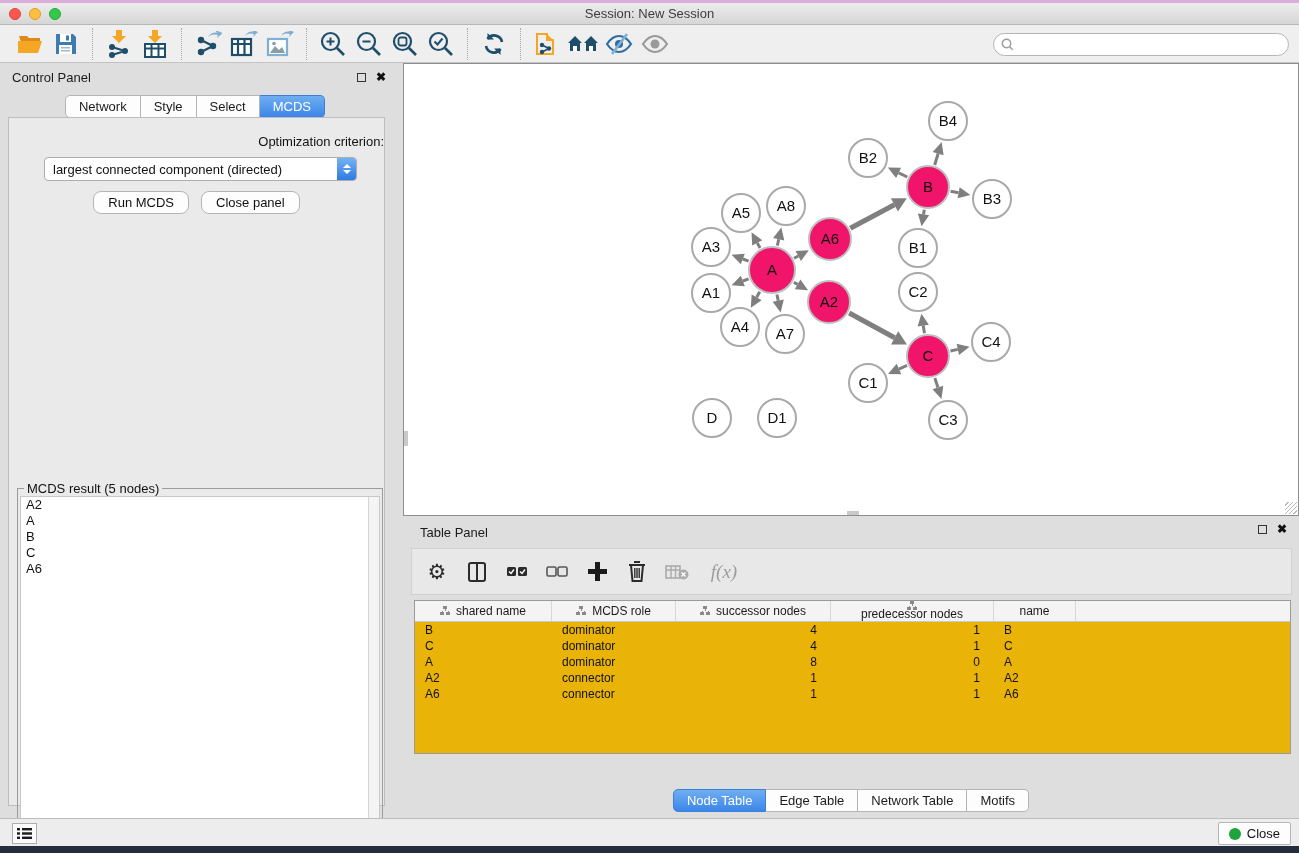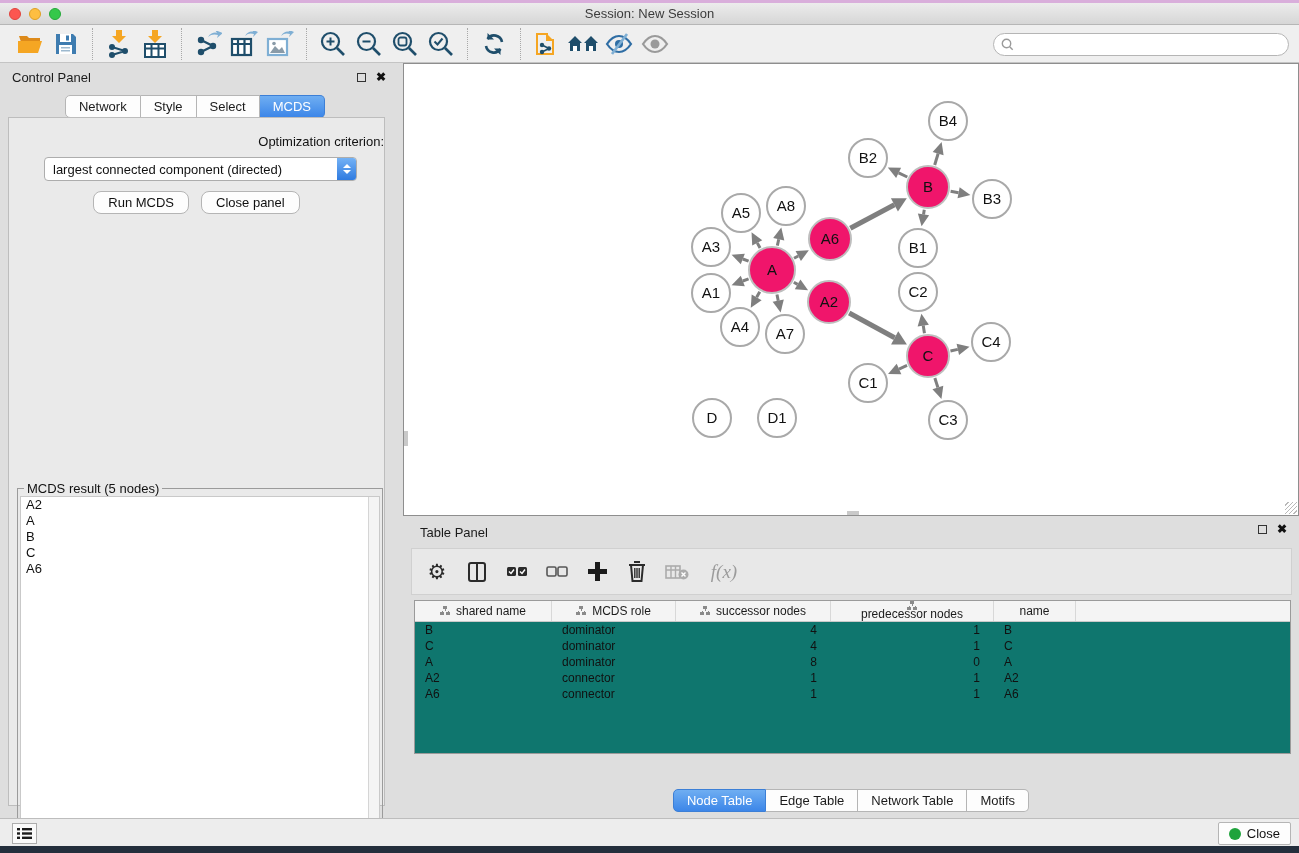--- a/index.html
+++ b/index.html
@@ -78,21 +78,21 @@
   .net-scrollmark-bottom { position:absolute; left:443px; bottom:0px; width:12px; height:4px; background:#C9C9C9; }
 
   
   .table-panel { position:absolute; left:403px; top:518px; width:896px; height:295px; }
   .tp-header { position:absolute; left:17px; top:7px; font-size:13px; color:#1B1B1B; }
   .tp-toolbar { position:absolute; left:8px; top:30px; width:881px; height:47px; background:#E8E8E8;
     border:1px solid #D0D0D0; display:flex; align-items:center; padding-left:12px; gap:14px; }
   .tp-icon { width:26px; height:26px; display:flex; align-items:center; justify-content:center; }
   .gear-glyph { font-size:21px; color:#2B2B2B; line-height:22px; }
   .fx-glyph { font-family:"Liberation Serif", serif; font-style:italic; font-size:19px; color:#9B9B9B; }
-  .data-table { position:absolute; left:11px; top:82px; width:877px; height:154px; background:#0f766e;
+  .data-table { position:absolute; left:11px; top:82px; width:877px; height:154px; background:#eab308;
     border:1px solid #9A9A9A; overflow:hidden; }
   .dt-head { display:flex; height:21px; background:#F4F4F4; border-bottom:1px solid #C9C9C9; }
   .dt-hcell { display:flex; align-items:center; justify-content:center; gap:5px; font-size:12px;
     color:#1B1B1B; border-right:1px solid #D8D8D8; height:100%; }
   .hdr-icon { position:relative; width:11px; height:10px; display:inline-block; }
   .hdr-icon::before { content:""; position:absolute; left:3px; top:0; width:4px; height:3px;
     background:#8A8A8A; box-shadow:-3px 6px 0 #8A8A8A, 3px 6px 0 #8A8A8A; }
   .hdr-icon::after { content:""; position:absolute; left:5px; top:3px; width:1px; height:2px;
     background:#8A8A8A; box-shadow:-3px 2px 0 #8A8A8A, 3px 2px 0 #8A8A8A; }
   .dt-row { display:flex; height:16px; align-items:center; }

